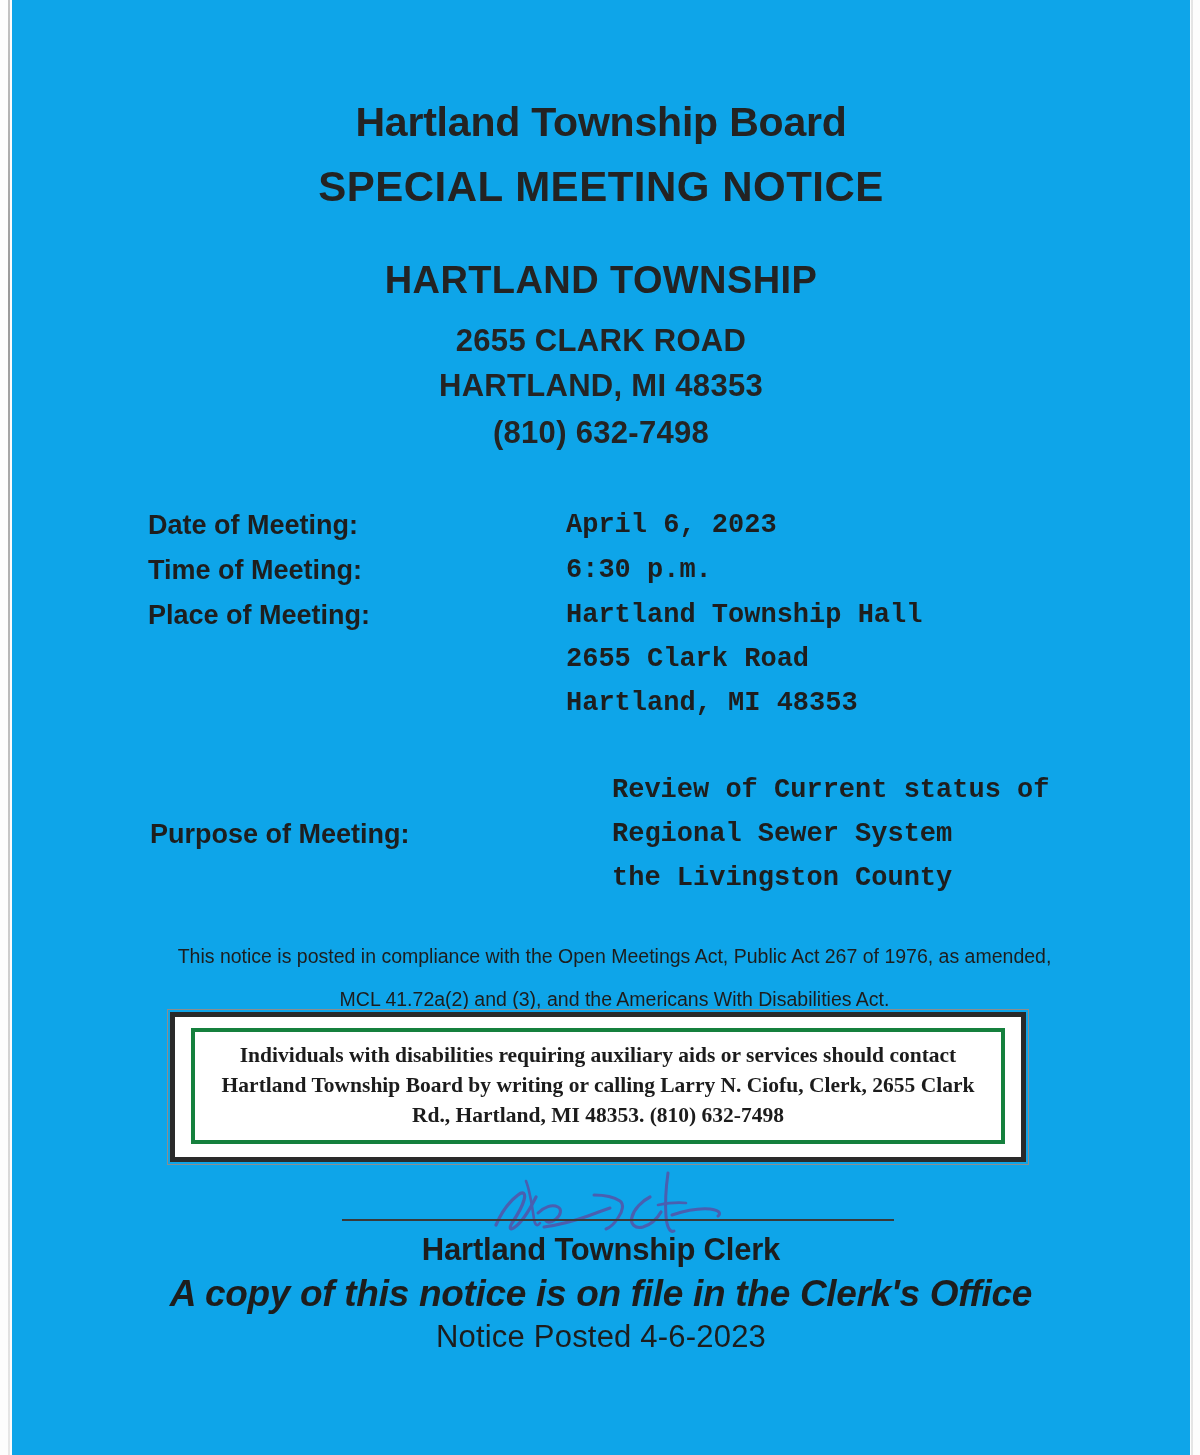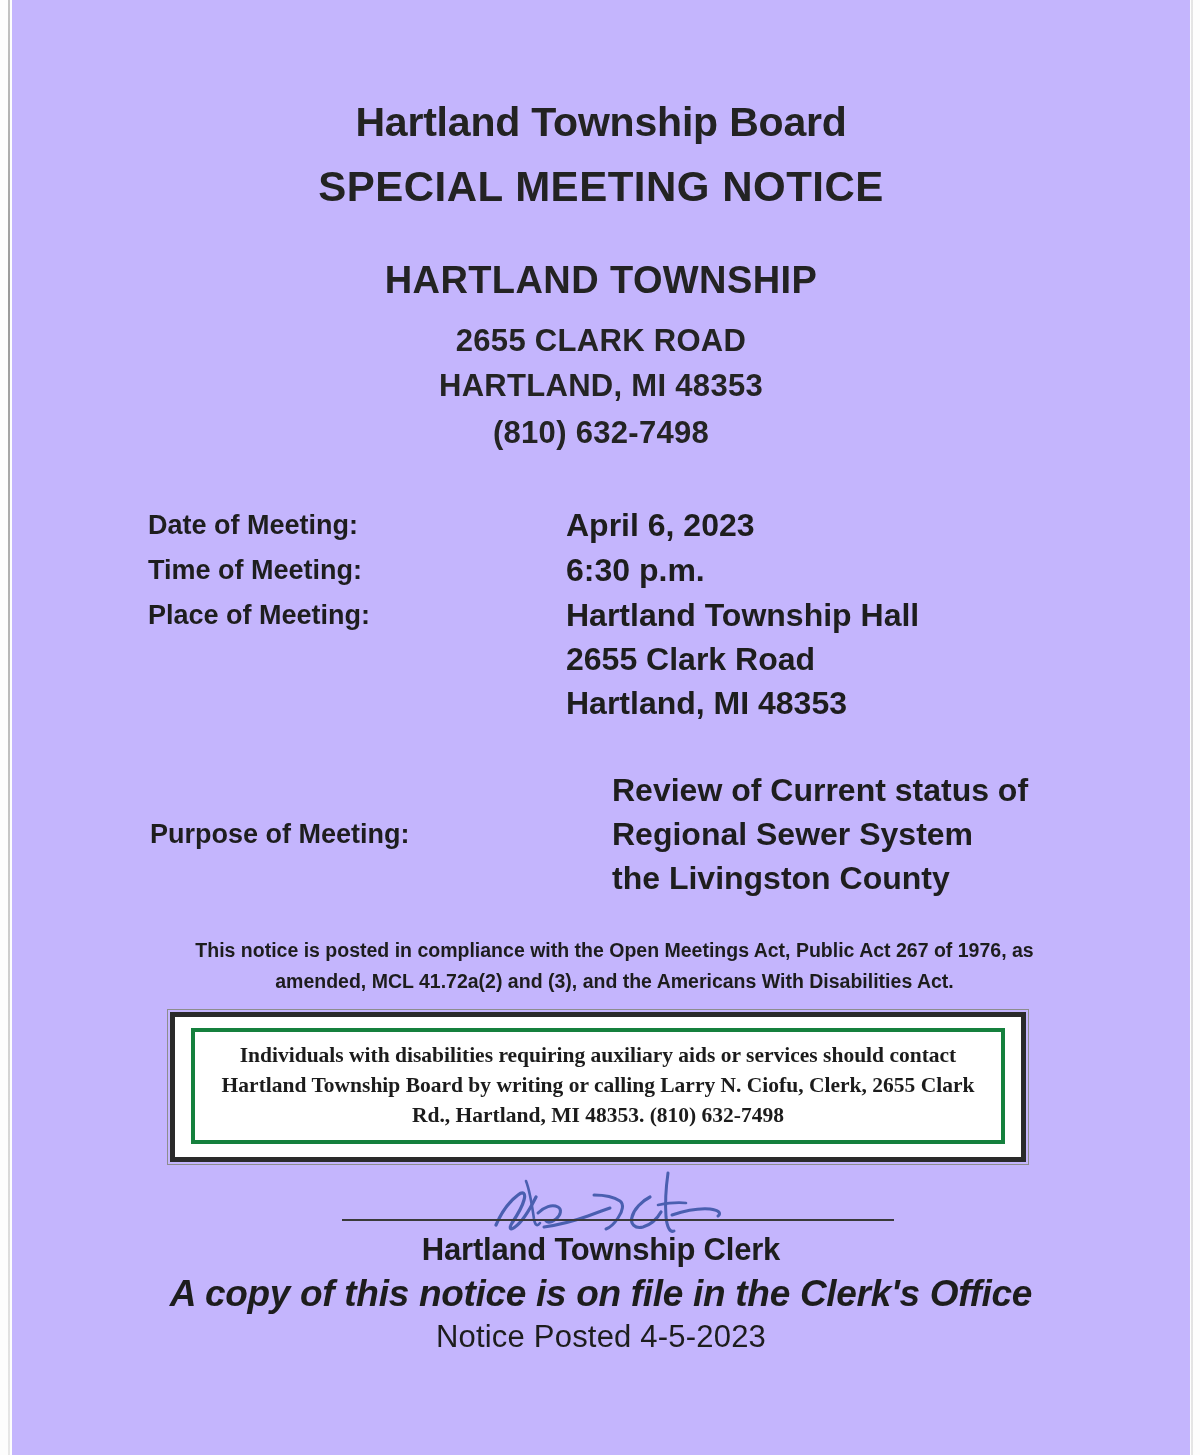--- a/index.html
+++ b/index.html
@@ -37,21 +37,21 @@
     background: linear-gradient(to bottom,
        rgba(205,205,205,0.5) 0%,
        rgba(185,185,185,0.6) 40%,
        rgba(200,200,200,0.45) 100%);
   }
   .sheet {
     position: absolute;
     left: 12px; top: 0;
     width: 1178px;
     height: 1455px;
-    background: #c4b5fd;
+    background: #0ea5e9;
   }
 
   
   .h-title {
     text-align: center;
     font-weight: bold;
     color: #232323;
     letter-spacing: -0.2px;
   }
   .title-1 {
@@ -106,23 +106,24 @@
   .det-label {
     width: 418px;
     flex: 0 0 418px;
     font-weight: bold;
     font-size: 27px;
     line-height: 44px;
     color: #1e1e1e;
   }
   .det-value {
     font-weight: bold;
-    font-size: 32px;
+    font-size: 27px;
     line-height: 44px;
     color: #1e1e1e;
+    font-family: Liberation Mono, monospace;
   }
   .det-value .sub {
     display: block;
     line-height: 44px;
   }
 
   .purpose {
     position: absolute;
     left: 138px;
     top: 768px;
@@ -133,23 +134,23 @@
   .purpose .det-label { line-height: 45px; }
   .purpose .det-value { line-height: 45px; margin-left: 44px; }
 
   
   .compliance {
     position: absolute;
     left: 160px;
     top: 935px;
     width: 885px;
     text-align: center;
-    font-weight: bold;
+    font-weight: normal;
     font-size: 19.5px;
-    line-height: 31px;
+    line-height: 43px;
     color: #1d1d1d;
   }
 
   
   .ada-box {
     position: absolute;
     left: 158px;
     top: 1012px;
     width: 856px;
     box-sizing: border-box;
@@ -305,17 +306,17 @@
           <path d="M186 12 C184 26, 183 42, 184 56 C185 66, 188 72, 192 70" stroke-width="3"></path>
           <path d="M176 44 C186 42, 196 41, 204 42" stroke-width="2.6"></path>
           <path d="M190 54 C202 50, 216 47, 228 48 C236 49, 240 52, 236 55" stroke-width="3"></path>
         </g>
       </svg>
 
       <div class="sig-line"></div>
 
       <div class="sig-role">Hartland Township Clerk</div>
       <div class="sig-note">A copy of this notice is on file in the Clerk's Office</div>
-      <div class="sig-posted">Notice Posted 4-5-2023</div>
+      <div class="sig-posted">Notice Posted 4-6-2023</div>
     </div>
 
   </div>
 </div>
 
 </body></html>

